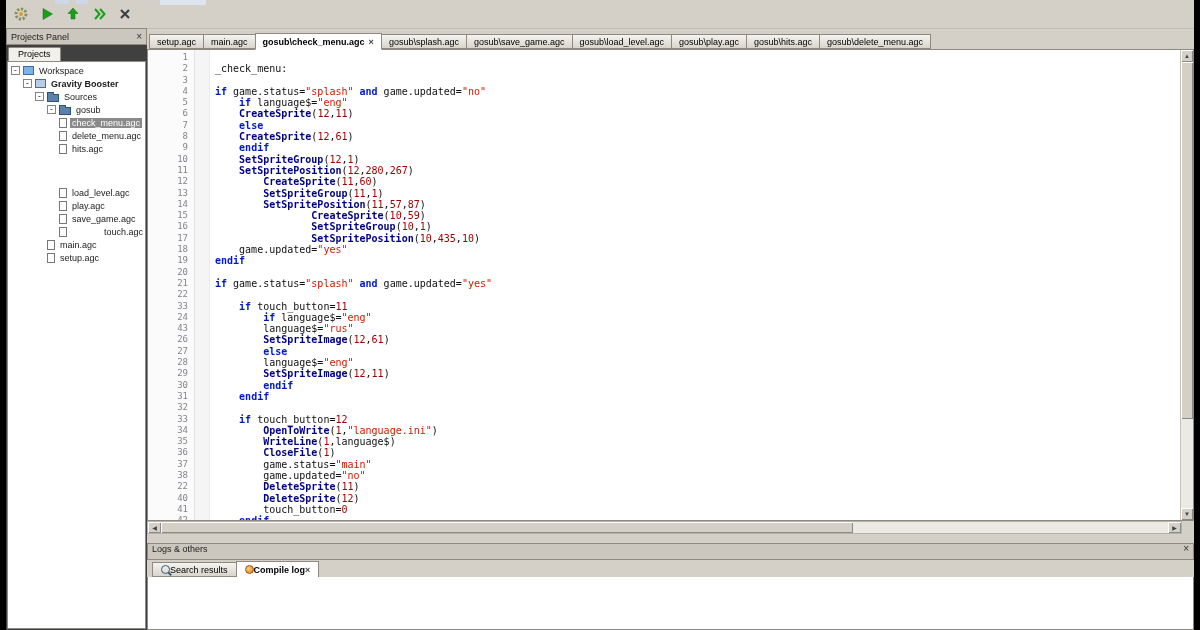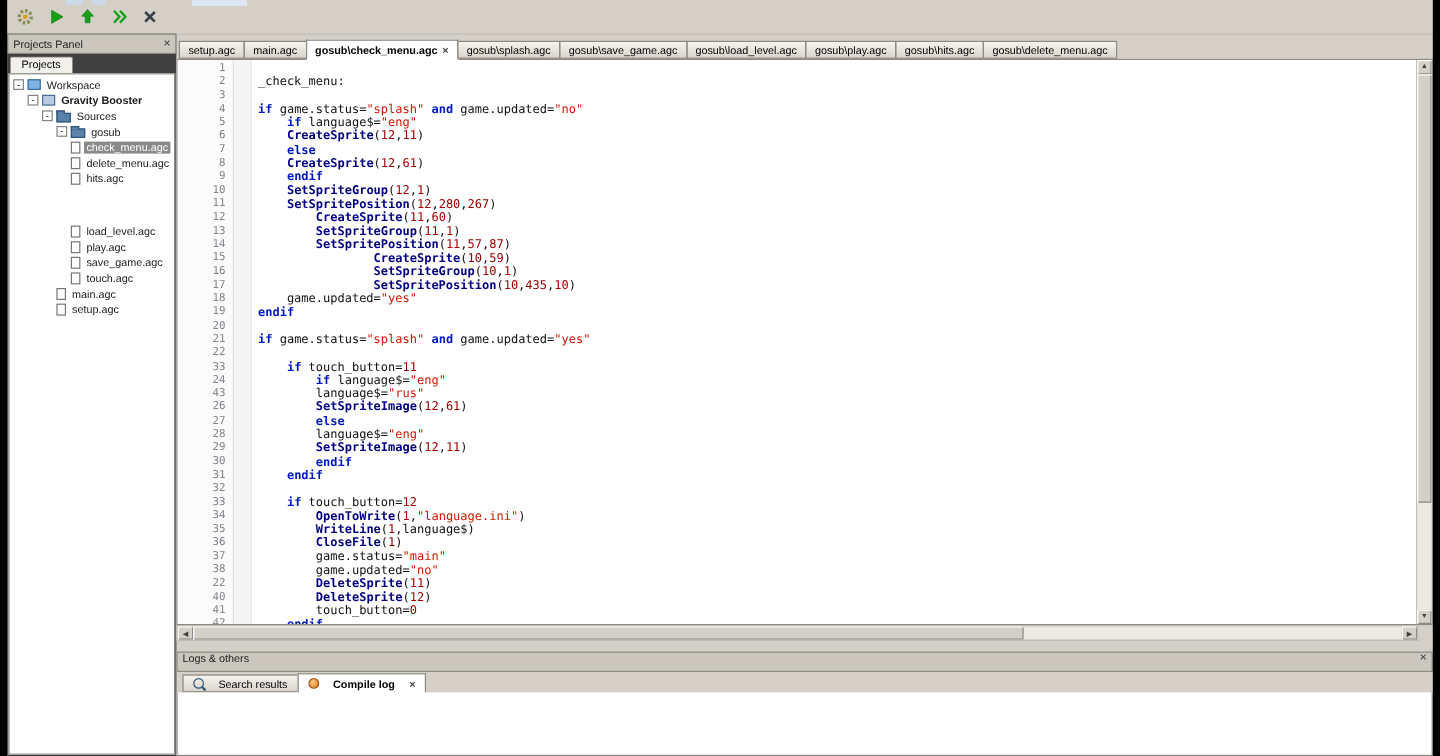--- a/index.html
+++ b/index.html
@@ -71,21 +71,21 @@
           font-size:6px;color:#404040;background:#d4d0c8;
           box-shadow:inset 1px 1px 0 #fff, inset -1px -1px 0 #8a8a8a}
   .hs-left{left:0}.hs-right{right:0}
   .hs-thumb{position:absolute;top:0;bottom:0;left:13px;width:67%;background:#d4d0c8;
             box-shadow:inset 1px 1px 0 #fff, inset -1px -1px 0 #8a8a8a}
   
   .mid-gap{height:9px;flex:none}
   .logs-header{height:15px;flex:none;background:#cbc7bf;border:1px solid #8e8a82;display:flex;
                justify-content:space-between;padding:0 4px;font-size:9px;color:#222}
   .logs-tabs{height:17px;flex:none;display:flex;align-items:flex-end;padding-left:6px}
-  .ltab{font-size:9px;height:13px;display:flex;align-items:center;gap:12px;padding:0 8px;
+  .ltab{font-size:9px;height:13px;display:flex;align-items:center;gap:0;padding:0 8px;
         background:linear-gradient(#f5f3ef,#d9d5cd);border:1px solid #8e8a82;margin-left:-1px;white-space:nowrap}
   .ltab.active{background:#fff;font-weight:bold;height:15px;margin-bottom:-1px;border-bottom:1px solid #fff}
   .icon-search{width:7px;height:7px;border:1.5px solid #345a78;border-radius:50%;position:relative;display:inline-block;flex:none}
   .icon-search::after{content:"";position:absolute;width:4px;height:1.5px;background:#345a78;
                       transform:rotate(45deg);right:-3px;bottom:-1px}
   .icon-compile{width:9px;height:9px;border-radius:50%;flex:none;display:inline-block;
                 background:radial-gradient(circle at 35% 35%, #ffd080, #e07818);border:1px solid #a05010;box-sizing:border-box}
   .logs-content{flex:1;background:#fff;border:1px solid #8e8a82;border-top:none}
 </style>
 </head>
@@ -176,21 +176,21 @@
         <span class="tlabel">load_level.agc</span>
       </div>
       <div class="trow" style="padding-left: 51px;">
         <span class="ti ti-file"></span>
         <span class="tlabel">play.agc</span>
       </div>
       <div class="trow" style="padding-left: 51px;">
         <span class="ti ti-file"></span>
         <span class="tlabel">save_game.agc</span>
       </div>
-      <div class="trow" style="padding-left: 51px;">
+      <div class="trow" style="padding-left: 51px; justify-content: space-between;">
         <span class="ti ti-file"></span>
         <span class="tlabel">touch.agc</span>
       </div>
       <div class="trow" style="padding-left: 39px;">
         <span class="ti ti-file"></span>
         <span class="tlabel">main.agc</span>
       </div>
       <div class="trow" style="padding-left: 39px;">
         <span class="ti ti-file"></span>
         <span class="tlabel">setup.agc</span>

